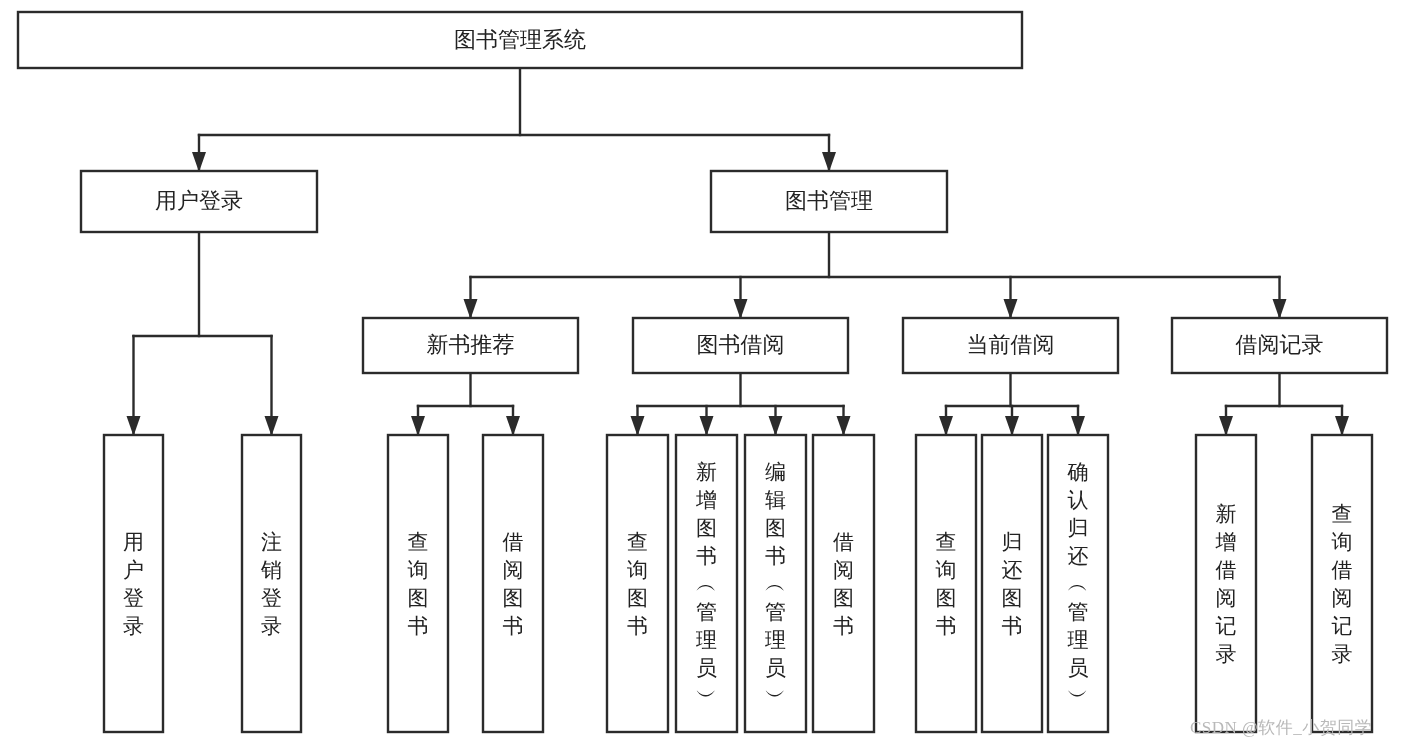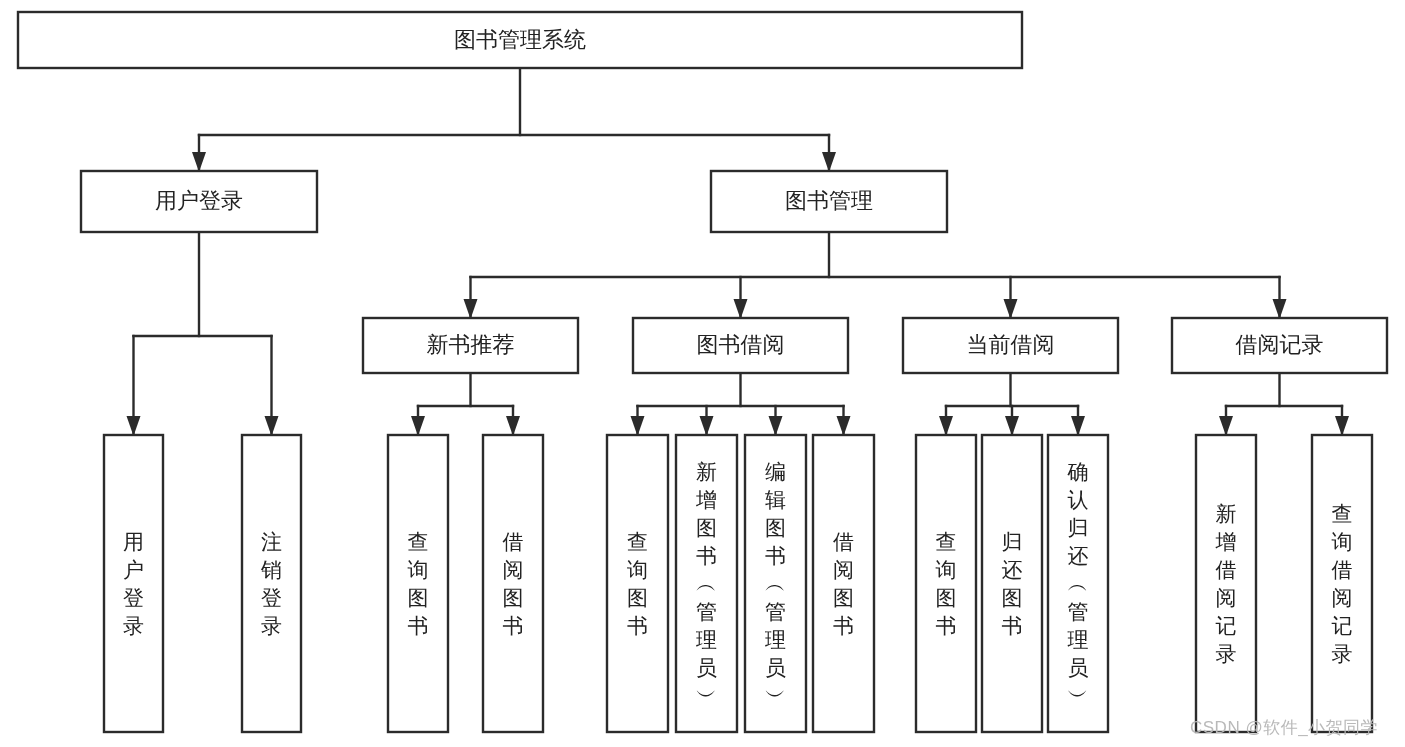--- a/index.html
+++ b/index.html
@@ -49,21 +49,21 @@
     dominant-baseline: middle;
   }
   .node-label-v {
     font-family: "Liberation Sans", "DejaVu Sans", sans-serif;
     font-size: 21px;
     fill: #222222;
     text-anchor: middle;
   }
   .watermark {
     position: absolute;
-    font-family: Liberation Sans, sans-serif;
+    font-family: Liberation Serif, serif;
     font-size: 17px;
     color: #b9b9b9;
     white-space: nowrap;
     letter-spacing: 0.5px;
     pointer-events: none;
   }
 </style>
 </head>
 <body>
 

